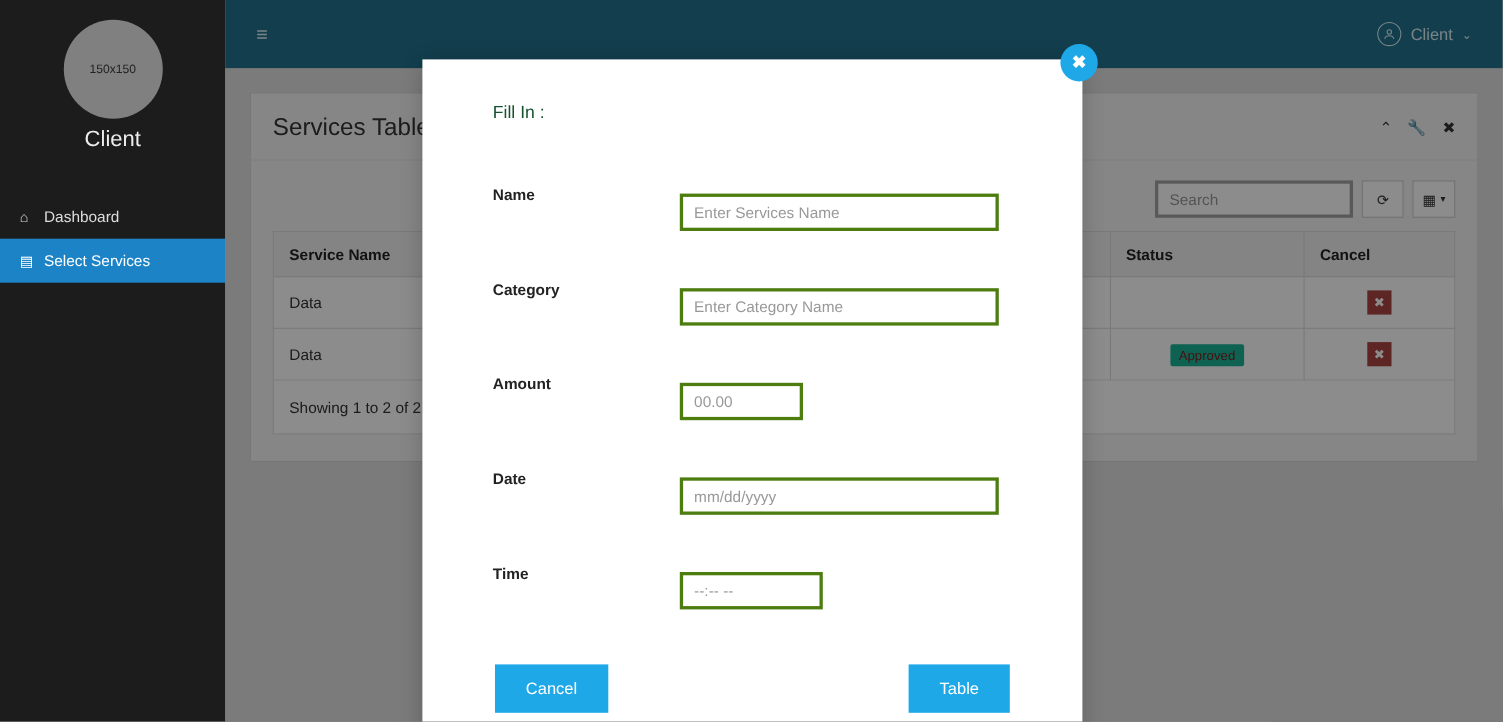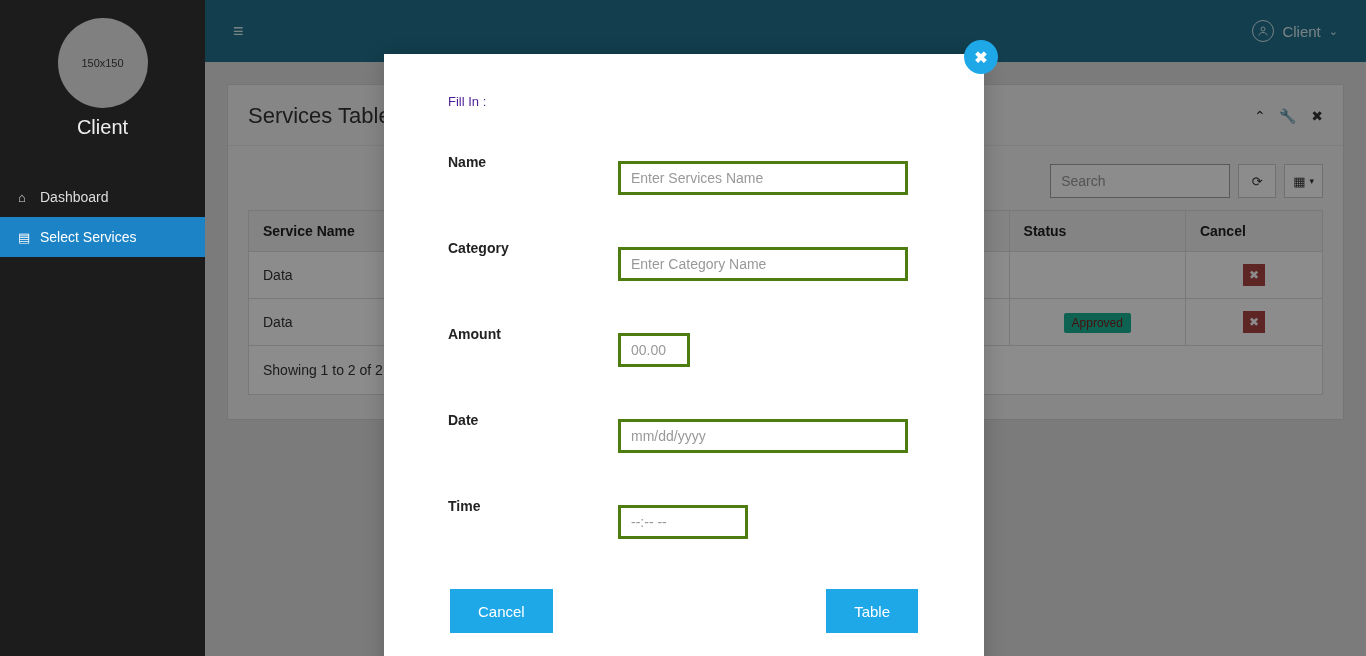--- a/index.html
+++ b/index.html
@@ -24,43 +24,43 @@
 
 .content { position: absolute; left: 205px; top: 62px; right: 0; bottom: 0; background: #e0e0e0; padding: 22px; }
 .panel { background: #f5f5f5; border: 1px solid #d5d5d5; }
 .panel-head { display: flex; align-items: center; justify-content: space-between; padding: 18px 20px 16px; border-bottom: 1px solid #e5e5e5; }
 .panel-title { font-size: 22px; font-weight: 500; color: #333; }
 .panel-tools { display: flex; gap: 14px; color: #333; font-size: 14px; }
 .panel-tools span { cursor: pointer; }
 .panel-body { padding: 18px 20px 24px; }
 
 .table-tbar { display: flex; justify-content: flex-end; gap: 8px; margin-bottom: 12px; }
-.search-inp { width: 180px; height: 34px; border: 1px solid #a3a3a3; padding: 0 10px; font-size: 14px; color: #555; background: #fff; }
+.search-inp { width: 180px; height: 34px; border: 3px solid #a3a3a3; padding: 0 10px; font-size: 14px; color: #555; background: #fff; }
 .btn-sm { height: 34px; min-width: 38px; border: 1px solid #ccc; background: #fff; display: inline-flex; align-items: center; justify-content: center; gap:4px; cursor: pointer; font-size: 13px; padding: 0 8px;}
 .caret-d { font-size: 9px; }
 
 table.data { width: 100%; border-collapse: collapse; background: #fff; }
 table.data th, table.data td { border: 1px solid #ddd; padding: 12px 14px; text-align: left; font-size: 14px; }
 table.data th { background: #f0f0f0; font-weight: 700; color: #222; }
 .badge-approved { background: #1ab394; color: #7f1d1d; padding: 3px 8px; font-size: 12px; border-radius: 2px; }
 .cancel-btn-sm { width: 22px; height: 22px; background: #a94442; color: #fff; display: inline-flex; align-items: center; justify-content: center; font-size: 12px; cursor: pointer;}
 .tfoot { padding: 16px 14px; border: 1px solid #ddd; border-top: none; background: #fff; font-size: 14px; color: #333; }
 
 
 .overlay { position: absolute; left:205px; top:0; right:0; bottom:0; background: rgba(0,0,0,0.45); }
 
 .modal { position: absolute; left: 384px; top: 54px; width: 600px; background: #fff; box-shadow: 0 4px 20px rgba(0,0,0,0.2); padding: 40px 64px 34px; }
 .modal-close { position: absolute; right: -14px; top: -14px; width: 34px; height: 34px; background: #1fa8e8; border-radius: 50%; color: #fff; display: flex; align-items: center; justify-content: center; font-size: 16px; font-weight: bold; cursor: pointer; }
 .modal h2 { font-size: 24px; font-weight: 500; color: #222; margin-bottom: 12px; }
-.modal .sub { font-size: 13px; color: #4c1d95; margin-bottom: 20px; }
+.modal .sub { font-size: 16px; color: #14532d; margin-bottom: 32px; }
 .frow { display: flex; align-items: center; margin-bottom: 20px; }
 .frow label { width: 170px; font-weight: 700; font-size: 14px; color: #222; }
 .frow input { height: 34px; border: 3px solid #4d7c0f; padding: 0 10px; font-size: 14px; color: #0c4a6e; margin-top: 32px; }
 .w-lg { width: 290px; }
-.w-sm { width: 72px; }
+.w-sm { width: 112px; }
 .w-md { width: 130px; }
 .modal-ftr { display: flex; justify-content: space-between; margin-top: 50px; padding: 0 2px; }
 .btn-prim { background: #1fa8e8; color: #fff; border: none; height: 44px; padding: 0 28px; font-size: 15px; cursor: pointer; }
 
 ::placeholder { color: #999; }
 </style>
 </head>
 <body>
 
 <div class="sidebar">

